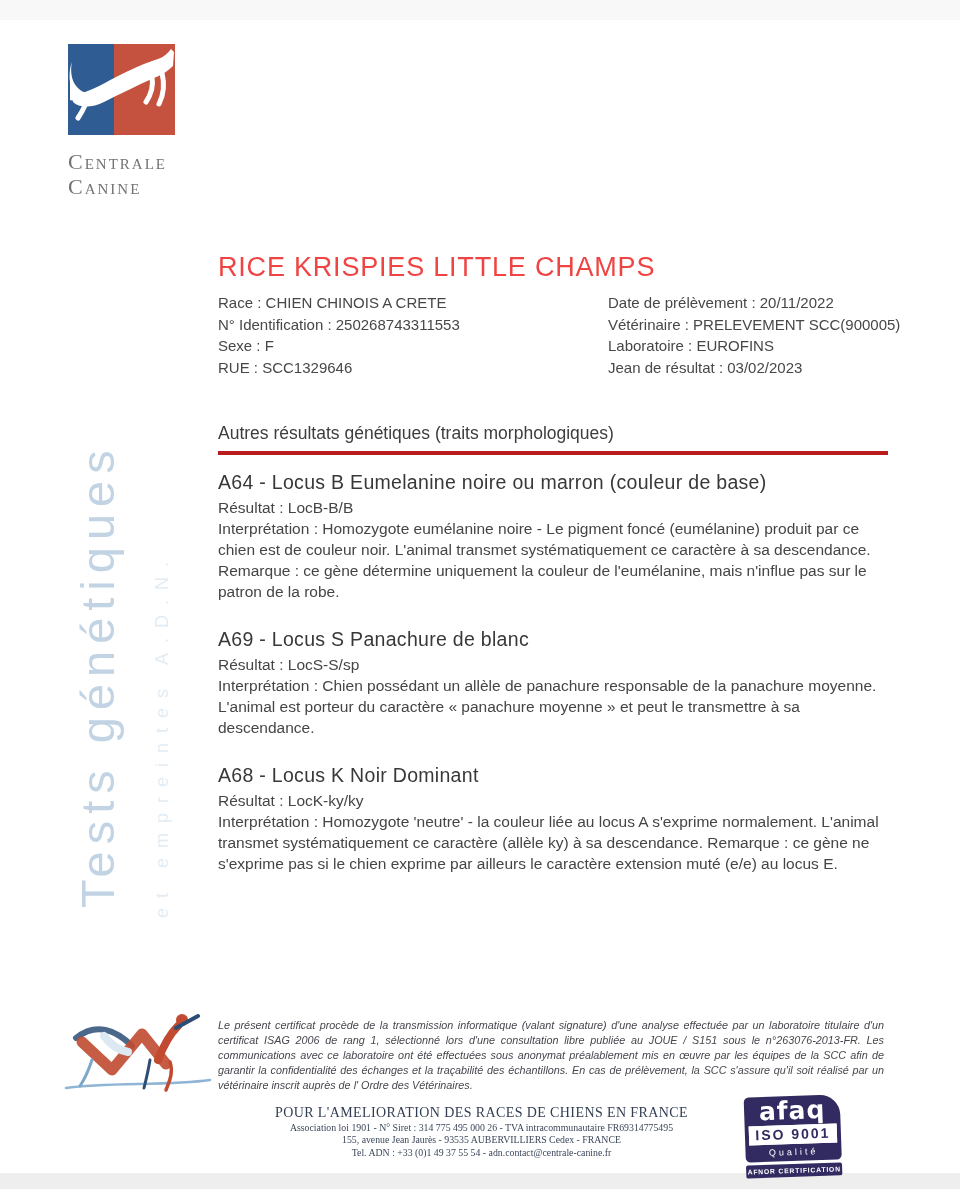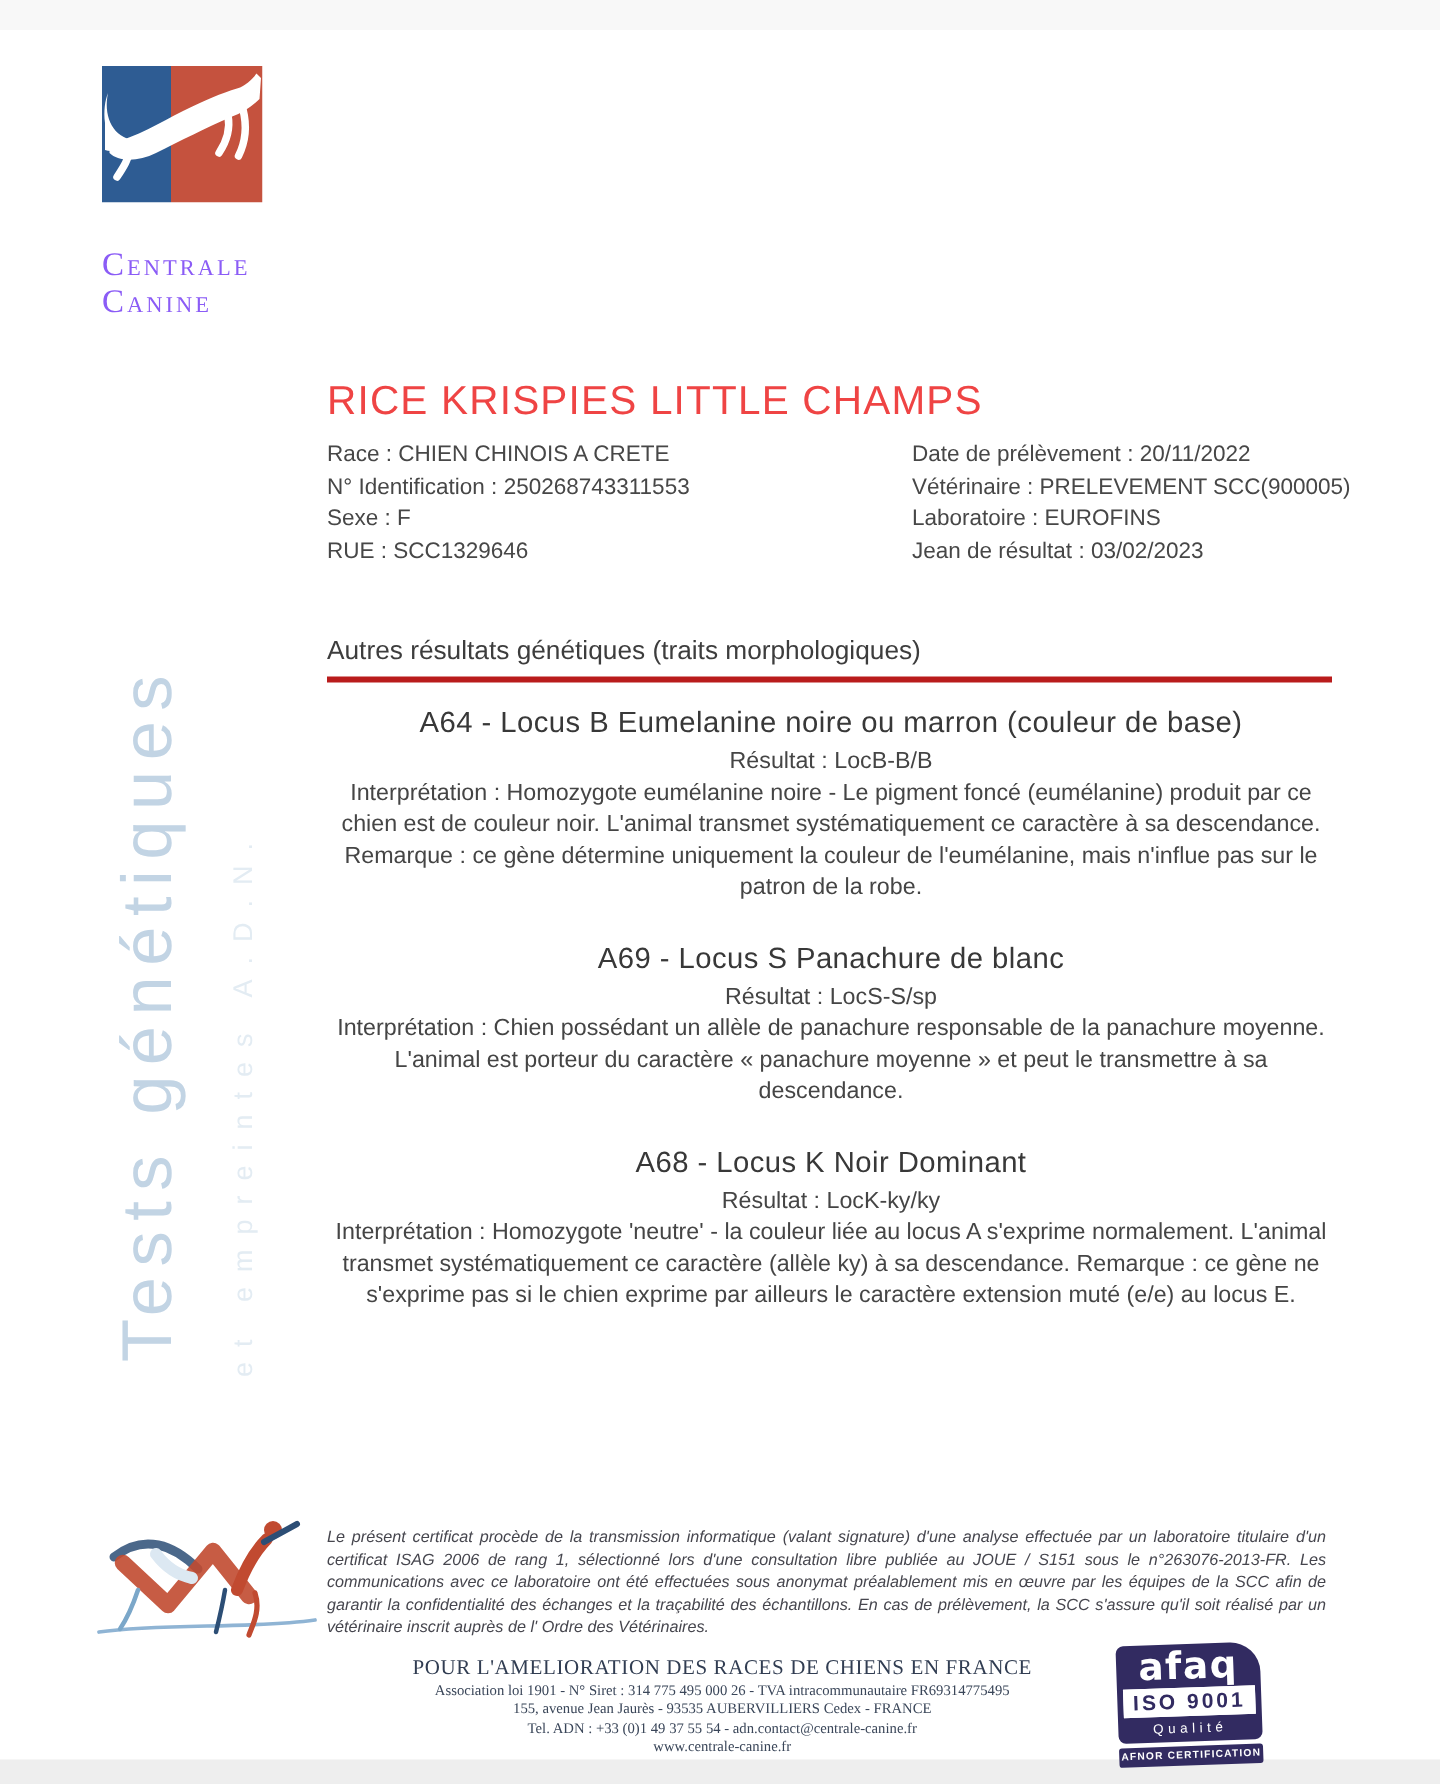--- a/index.html
+++ b/index.html
@@ -9,23 +9,23 @@
     background:#ffffff; overflow:hidden;
     font-family:"Liberation Sans", sans-serif; color:#3b3b3b;
   }
   .edge-top { position:absolute; left:0; top:0; width:960px; height:20px; background:#f8f8f8; }
   .edge-bottom { position:absolute; left:0; bottom:0; width:960px; height:16px; background:#eeeeee; }
 
   
   .logo-block { position:absolute; left:68px; top:44px; width:110px; }
   .logo-mark { display:block; width:107px; height:91px; }
   .logo-text {
-    margin-top:28px; font-family:"Liberation Serif", serif;
+    margin-top:14px; font-family:"Liberation Serif", serif;
     font-variant:small-caps; font-size:22px; line-height:25px;
-    letter-spacing:2px; color:#8b5cf6;
+    letter-spacing:2px; color:#737373;
   }
 
   
   .wm {
     position:absolute; transform:rotate(-90deg); transform-origin:0 0;
     white-space:nowrap; pointer-events:none;
   }
   .wm-primary {
     left:70px; top:908px; width:650px;
     font-size:47px; font-weight:300; letter-spacing:7px; color:#c2d4e4;
@@ -44,21 +44,21 @@
 
   
   .section-header {
     position:absolute; left:218px; top:423px; width:670px;
     font-size:17.5px; color:#3d3d3d; padding-bottom:7px;
     border-bottom:4px solid #b91c1c;
   }
 
   
   .results { position:absolute; left:218px; top:470px; width:672px; }
-  .result-block { margin-bottom:25px;text-align:center; }
+  .result-block { margin-bottom:25px; }
   .result-heading { font-size:19.5px; font-weight:normal; letter-spacing:0.3px; color:#383838; line-height:24px; margin-bottom:3px; }
   .result-line, .result-interp { font-size:15.5px; line-height:21px; color:#454545; }
 
   
   .dog-sketch { position:absolute; left:58px; top:1000px; width:158px; height:105px; }
   .disclaimer {
     position:absolute; left:218px; top:1018px; width:666px;
     font-size:10.8px; line-height:15px; font-style:italic;
     color:#46464e; text-align:justify;
   }
@@ -152,21 +152,20 @@
     <path d="M46,36 C52,44 60,50 70,52" stroke="#dce8f2" stroke-width="8" fill="none" stroke-linecap="round"></path>
   </svg>
 
   <div class="disclaimer">Le présent certificat procède de la transmission informatique (valant signature) d'une analyse effectuée par un laboratoire titulaire d'un certificat ISAG 2006 de rang 1, sélectionné lors d'une consultation libre publiée au JOUE / S151 sous le n°263076-2013-FR. Les communications avec ce laboratoire ont été effectuées sous anonymat préalablement mis en œuvre par les équipes de la SCC afin de garantir la confidentialité des échanges et la traçabilité des échantillons. En cas de prélèvement, la SCC s'assure qu'il soit réalisé par un vétérinaire inscrit auprès de l' Ordre des Vétérinaires.</div>
 
   <div class="org-block">
     <div class="org-title">POUR L'AMELIORATION DES RACES DE CHIENS EN FRANCE</div>
     <div class="org-line">Association loi 1901 - N° Siret : 314 775 495 000 26 - TVA intracommunautaire FR69314775495</div>
     <div class="org-line">155, avenue Jean Jaurès - 93535 AUBERVILLIERS Cedex - FRANCE</div>
     <div class="org-line">Tel. ADN : +33 (0)1 49 37 55 54 - adn.contact@centrale-canine.fr</div>
-    <div class="org-line">www.centrale-canine.fr</div>
   </div>
 
   <div class="afaq">
     <div class="afaq-top">
       <div class="afaq-name">afaq</div>
       <div class="afaq-iso">ISO 9001</div>
       <div class="afaq-quality">Qualité</div>
     </div>
     <div class="afaq-bottom">AFNOR CERTIFICATION</div>
   </div>

